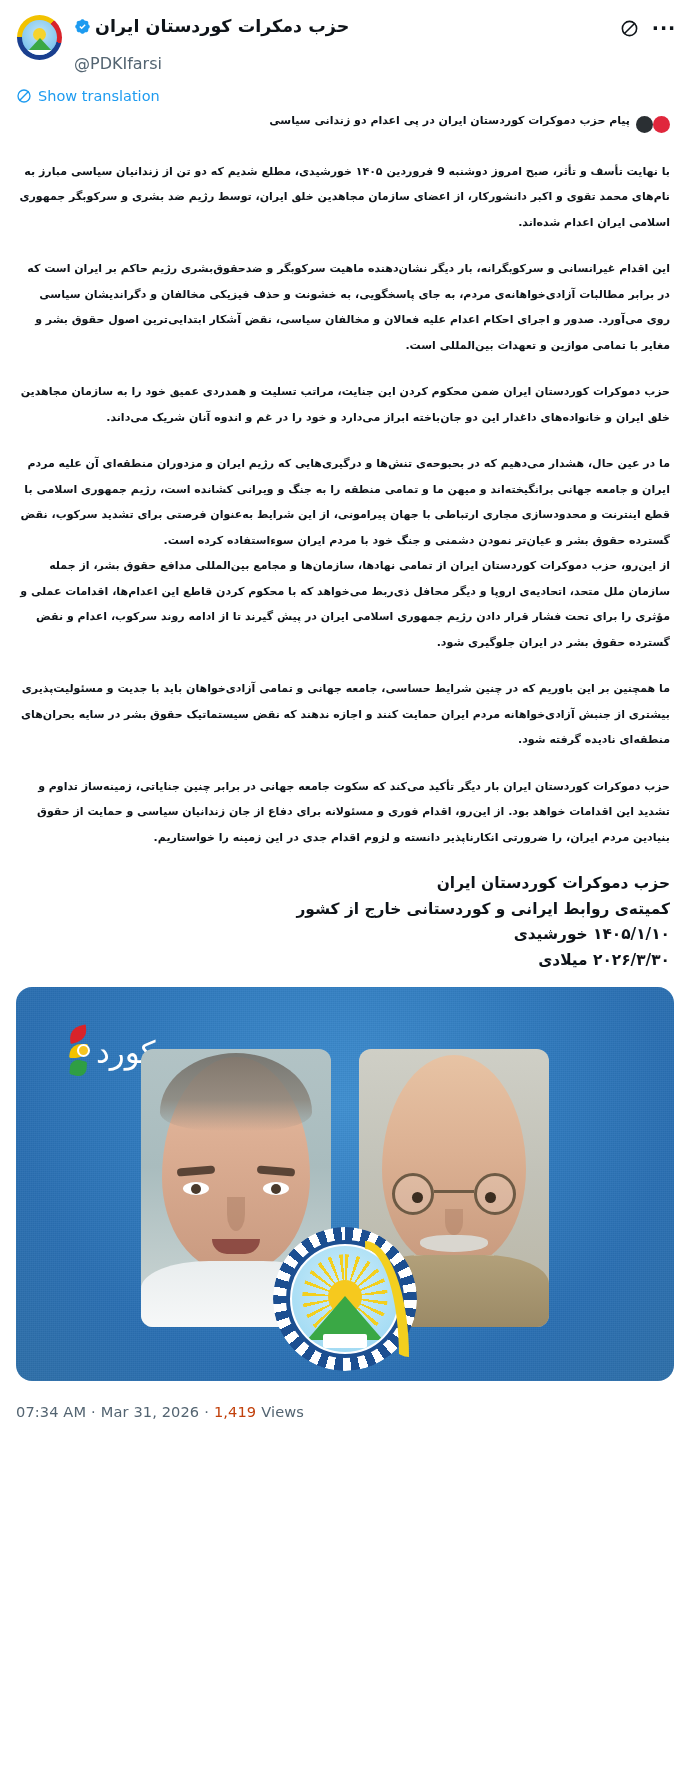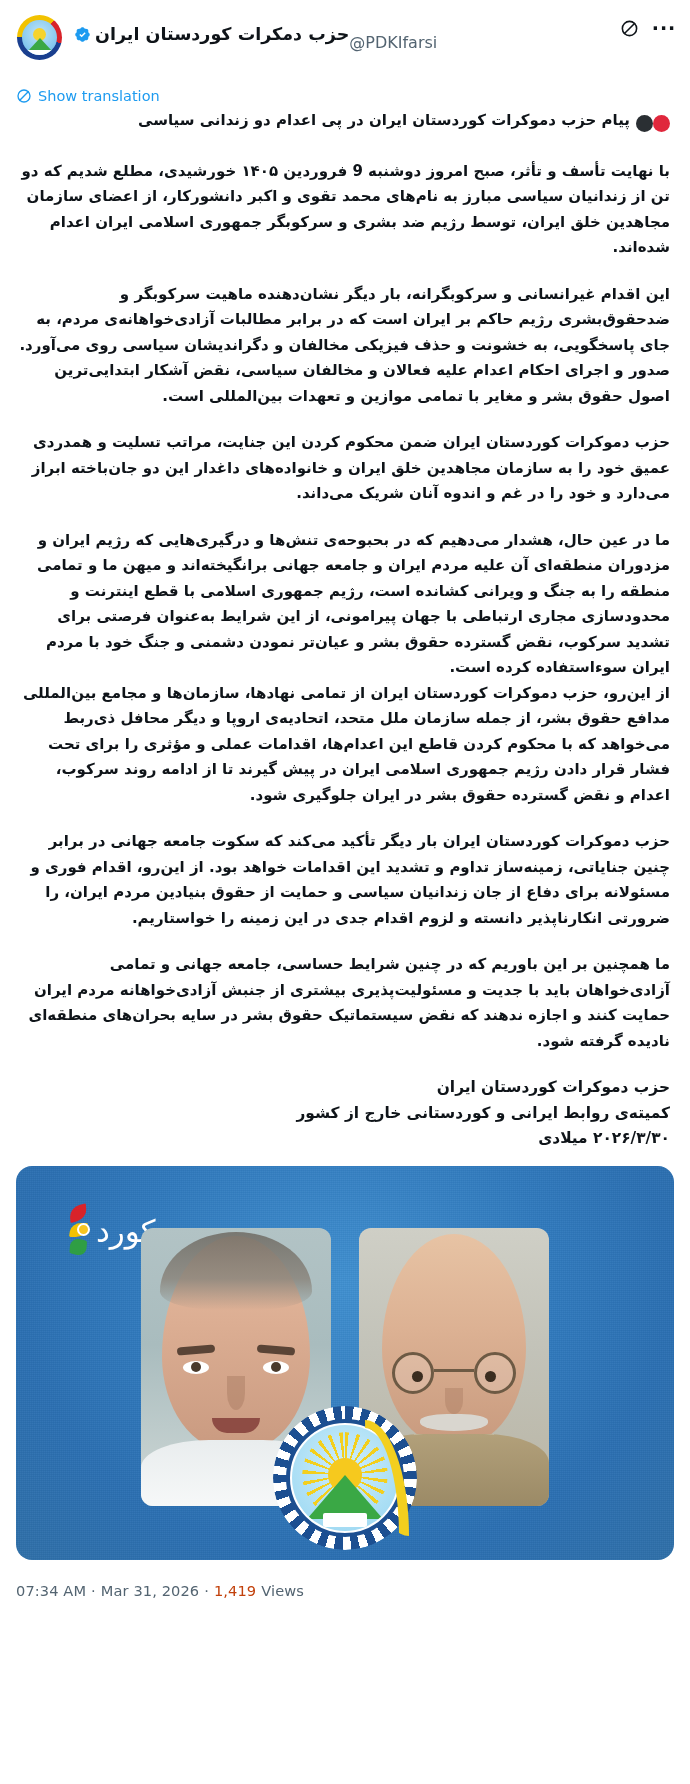--- a/index.html
+++ b/index.html
@@ -79,21 +79,21 @@
   .avatar .base {
     position: absolute;
     bottom: 0;
     left: 0;
     right: 0;
     height: 5px;
     background: #ffffff;
   }
   .name-block {
     display: flex;
-    flex-direction: row;
+    flex-direction: column;
     justify-content: flex-start;
     padding-top: 2px;
     min-width: 0;
   }
   .name-row {
     display: flex;
     align-items: center;
     gap: 4px;
     direction: rtl;
   }
@@ -154,21 +154,21 @@
     flex: 0 0 16px;
   }
   .translate-label {
     font-size: 14.5px;
     color: #1d9bf0;
     font-weight: normal;
   }
   
   .tweet-body {
     direction: rtl;
-    font-size: 15px;
+    font-size: 11px;
     line-height: 25.5px;
     color: #0f1419;
     font-weight: bold;
     padding: 0 4px 0 2px;
   }
   .para {
     margin: 0 0 21px 0;
     white-space: pre-wrap;
   }
   .para.title-line {
@@ -605,27 +605,28 @@
 
   <div class="tweet-body">
 
     <p class="para title-line"><span class="emoji-dots"><span class="dot red"></span><span class="dot black"></span></span><span>پیام حزب دموکرات کوردستان ایران در پی اعدام دو زندانی سیاسی</span></p>
 
     <p class="para">با نهایت تأسف و تأثر، صبح امروز دوشنبه 9 فروردین ۱۴۰۵ خورشیدی، مطلع شدیم که دو تن از زندانیان سیاسی مبارز به نام‌های محمد تقوی و اکبر دانشورکار، از اعضای سازمان مجاهدین خلق ایران، توسط رژیم ضد بشری و سرکوبگر جمهوری اسلامی ایران اعدام شده‌اند.</p>
     <p class="para">این اقدام غیرانسانی و سرکوبگرانه، بار دیگر نشان‌دهنده ماهیت سرکوبگر و ضدحقوق‌بشری رژیم حاکم بر ایران است که در برابر مطالبات آزادی‌خواهانه‌ی مردم، به جای پاسخگویی، به خشونت و حذف فیزیکی مخالفان و دگراندیشان سیاسی روی می‌آورد. صدور و اجرای احکام اعدام علیه فعالان و مخالفان سیاسی، نقض آشکار ابتدایی‌ترین اصول حقوق بشر و مغایر با تمامی موازین و تعهدات بین‌المللی است.</p>
     <p class="para">حزب دموکرات کوردستان ایران ضمن محکوم کردن این جنایت، مراتب تسلیت و همدردی عمیق خود را به سازمان مجاهدین خلق ایران و خانواده‌های داغدار این دو جان‌باخته ابراز می‌دارد و خود را در غم و اندوه آنان شریک می‌داند.</p>
     <p class="para">ما در عین حال، هشدار می‌دهیم که در بحبوحه‌ی تنش‌ها و درگیری‌هایی که رژیم ایران و مزدوران منطقه‌ای آن علیه مردم ایران و جامعه جهانی برانگیخته‌اند و میهن ما و تمامی منطقه را به جنگ و ویرانی کشانده است، رژیم جمهوری اسلامی با قطع اینترنت و محدودسازی مجاری ارتباطی با جهان پیرامونی، از این شرایط به‌عنوان فرصتی برای تشدید سرکوب، نقض گسترده حقوق بشر و عیان‌تر نمودن دشمنی و جنگ خود با مردم ایران سوءاستفاده کرده است.
 از این‌رو، حزب دموکرات کوردستان ایران از تمامی نهادها، سازمان‌ها و مجامع بین‌المللی مدافع حقوق بشر، از جمله سازمان ملل متحد، اتحادیه‌ی اروپا و دیگر محافل ذی‌ربط می‌خواهد که با محکوم کردن قاطع این اعدام‌ها، اقدامات عملی و مؤثری را برای تحت فشار قرار دادن رژیم جمهوری اسلامی ایران در پیش گیرند تا از ادامه روند سرکوب، اعدام و نقض گسترده حقوق بشر در ایران جلوگیری شود.</p>
+    <p class="para">ما همچنین بر این باوریم که در چنین شرایط حساسی، جامعه جهانی و تمامی آزادی‌خواهان باید با جدیت و مسئولیت‌پذیری بیشتری از جنبش آزادی‌خواهانه مردم ایران حمایت کنند و اجازه ندهند که نقض سیستماتیک حقوق بشر در سایه بحران‌های منطقه‌ای نادیده گرفته شود.</p>
     <p class="para">حزب دموکرات کوردستان ایران بار دیگر تأکید می‌کند که سکوت جامعه جهانی در برابر چنین جنایاتی، زمینه‌ساز تداوم و تشدید این اقدامات خواهد بود. از این‌رو، اقدام فوری و مسئولانه برای دفاع از جان زندانیان سیاسی و حمایت از حقوق بنیادین مردم ایران، را ضرورتی انکارناپذیر دانسته و لزوم اقدام جدی در این زمینه را خواستاریم.</p>
-    <p class="para">ما همچنین بر این باوریم که در چنین شرایط حساسی، جامعه جهانی و تمامی آزادی‌خواهان باید با جدیت و مسئولیت‌پذیری بیشتری از جنبش آزادی‌خواهانه مردم ایران حمایت کنند و اجازه ندهند که نقض سیستماتیک حقوق بشر در سایه بحران‌های منطقه‌ای نادیده گرفته شود.</p>
   </div>
 
   <div class="sig">
     <div>حزب دموکرات کوردستان ایران</div>
     <div>کمیته‌ی روابط ایرانی و کوردستانی خارج از کشور</div>
+    <div>۱۴۰۵/۱/۱۰ خورشیدی</div>
     <div>۲۰۲۶/۳/۳۰ میلادی</div>
   </div>
 </div>
 
 <div class="media-card">
   <div class="noise"></div>
 
   <div class="kurd-logo">
     <span class="kword">کورد</span>
     <span class="kurd-mark">

